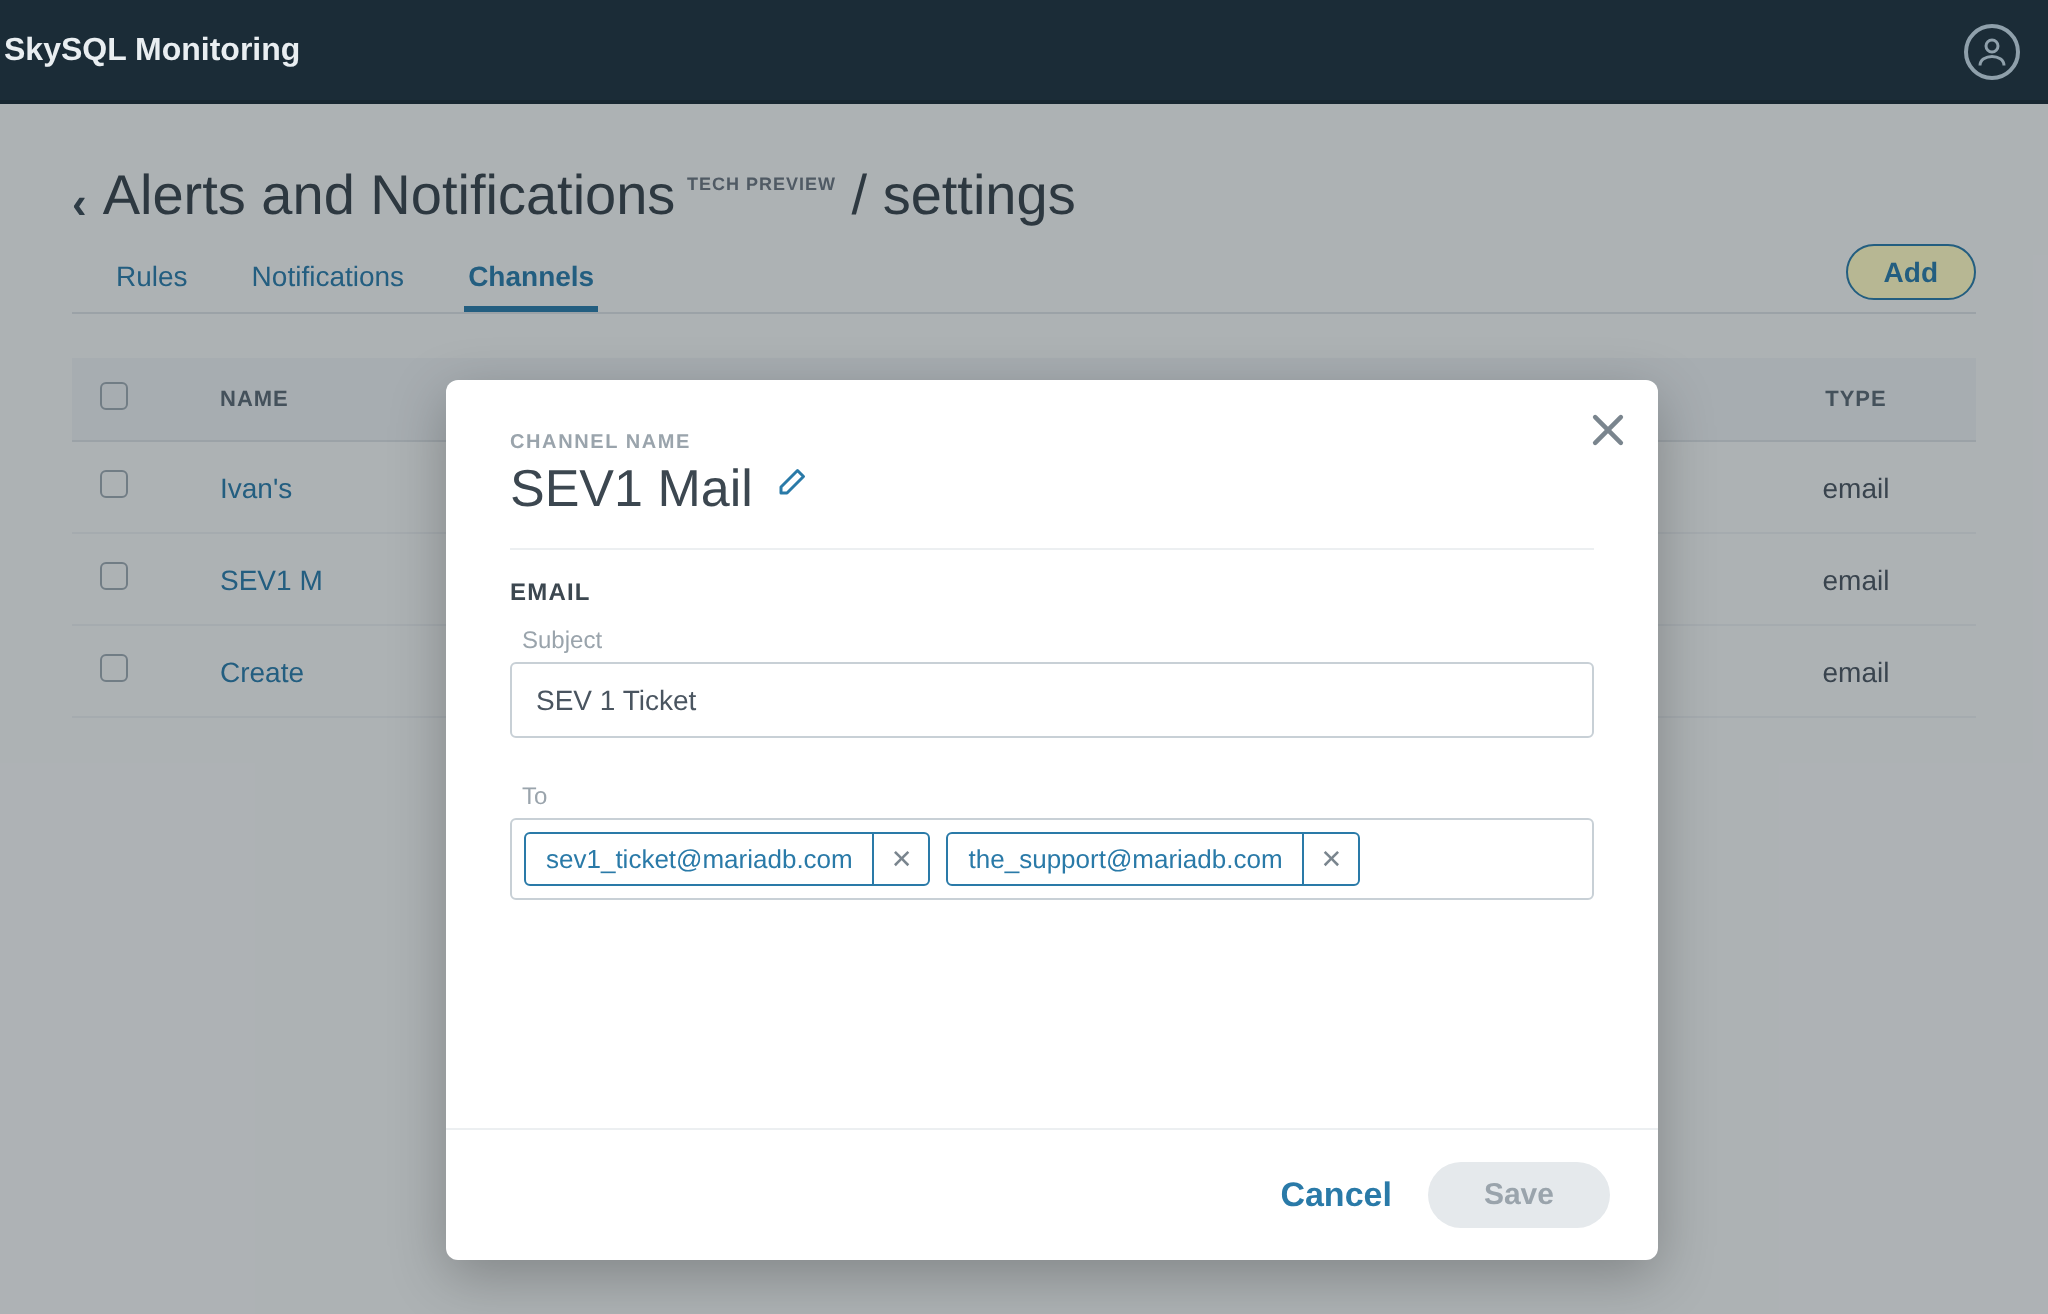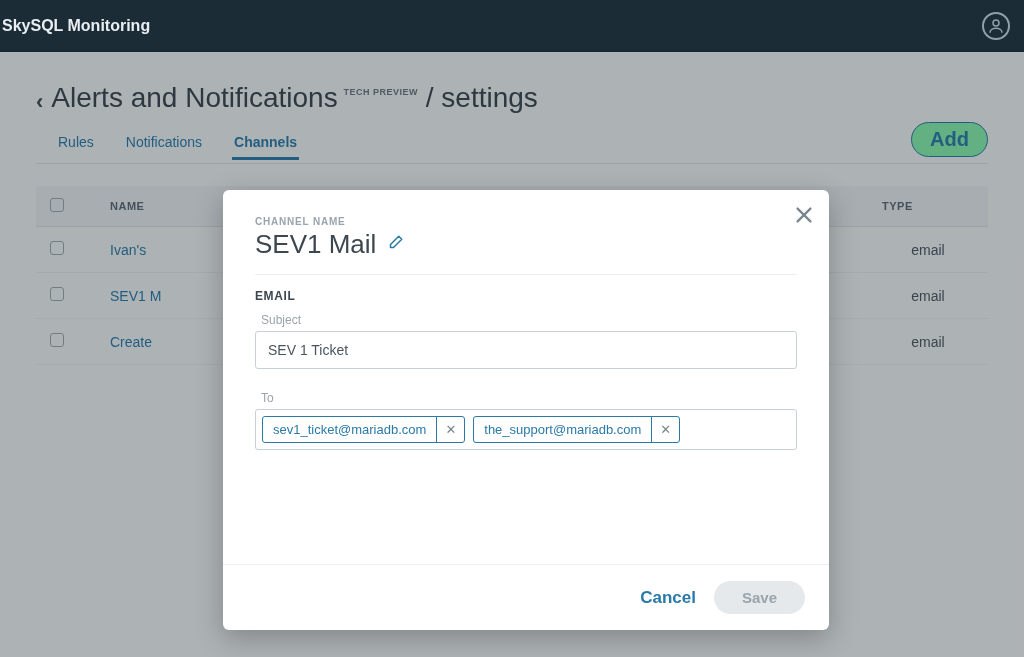--- a/index.html
+++ b/index.html
@@ -50,22 +50,22 @@
   .tabs { display:flex; gap:28px; padding-left:20px;}
   .tab {
     padding:8px 2px 10px 2px;
     font-size:14px; color:#2a7aa8; cursor:pointer;
   }
   .tab.active {
     color:#2a7aa8; font-weight:600;
     box-shadow: inset 0 -3px 0 #2a7aa8;
   }
   .add-btn {
-    border:1.5px solid #2a7aa8; color:#2a7aa8; background:#86efac;
-    border-radius:18px; padding:5px 18px; font-size:20px; font-weight:600;
+    border:1.5px solid #2a7aa8; color:#2a7aa8; background:#fef9c3;
+    border-radius:18px; padding:5px 18px; font-size:14px; font-weight:600;
     cursor:pointer; margin-bottom:6px;
   }
   
   table.channels {
     width:100%; border-collapse:collapse; margin-top:22px;
     font-size:14px;
   }
   table.channels thead th {
     background:#e7ebee; color:#5a6773; font-size:11px; letter-spacing:0.5px;
     font-weight:700; text-align:left; padding:12px 14px;
@@ -181,21 +181,21 @@
     </div>
     <button class="add-btn">Add</button>
   </div>
 
   <table class="channels">
     <thead>
       <tr>
         <th style="width:60px;"><span class="chk"></span></th>
         <th>NAME</th>
         <th style="width:120px;">T</th>
-        <th style="width:120px; ">TYPE</th>
+        <th style="width:120px; text-align:center;">TYPE</th>
       </tr>
     </thead>
     <tbody>
       <tr>
         <td><span class="chk"></span></td>
         <td class="name"><a href="#">Ivan's</a></td>
         <td>ff</td>
         <td style="text-align:center;">email</td>
       </tr>
       <tr>

